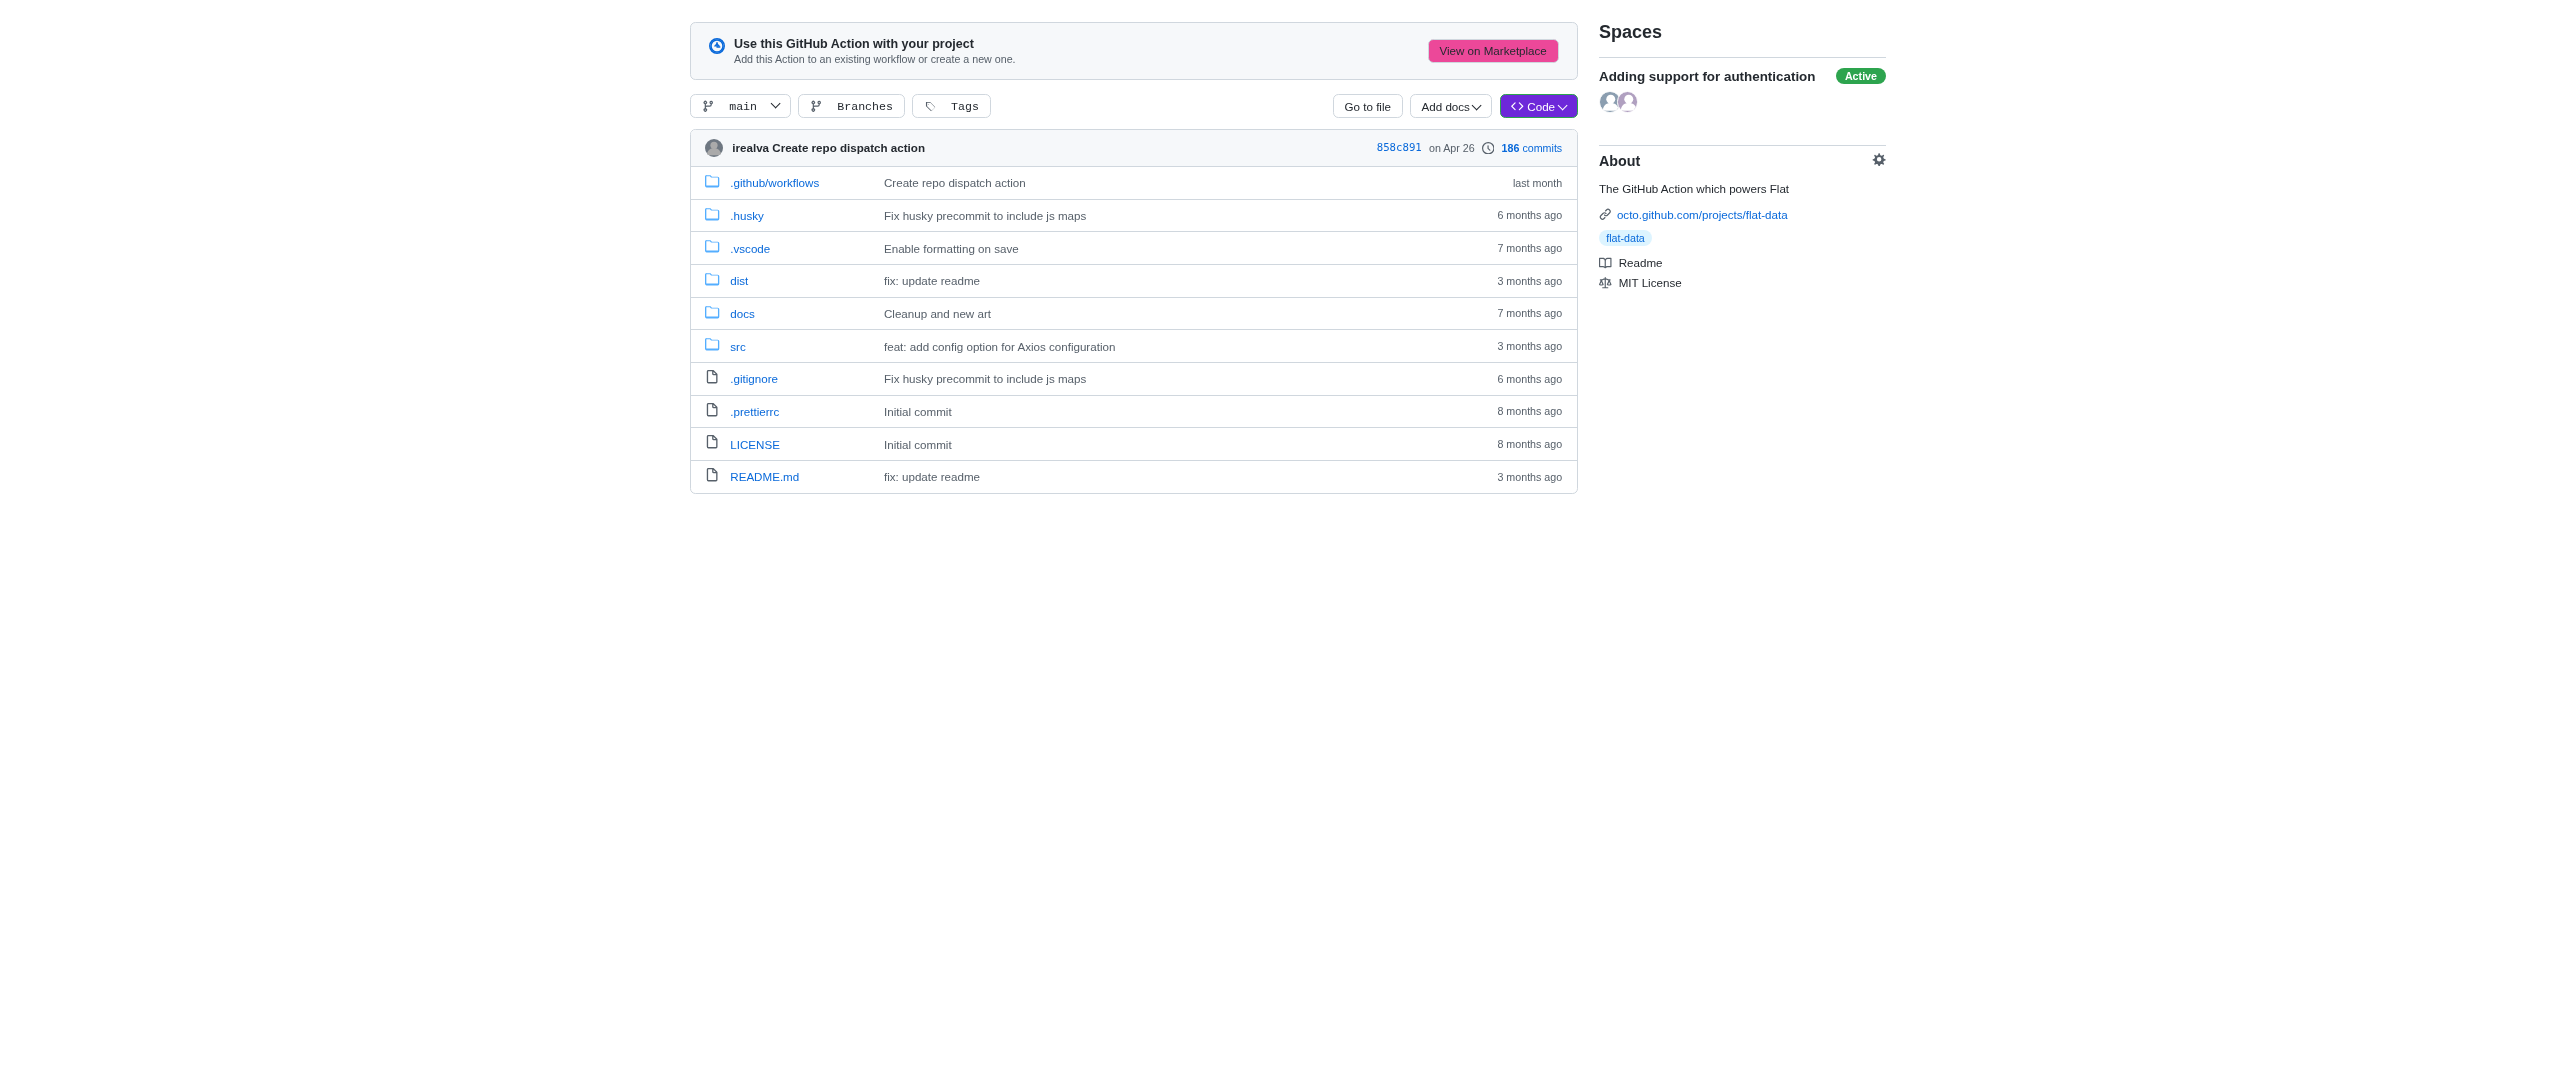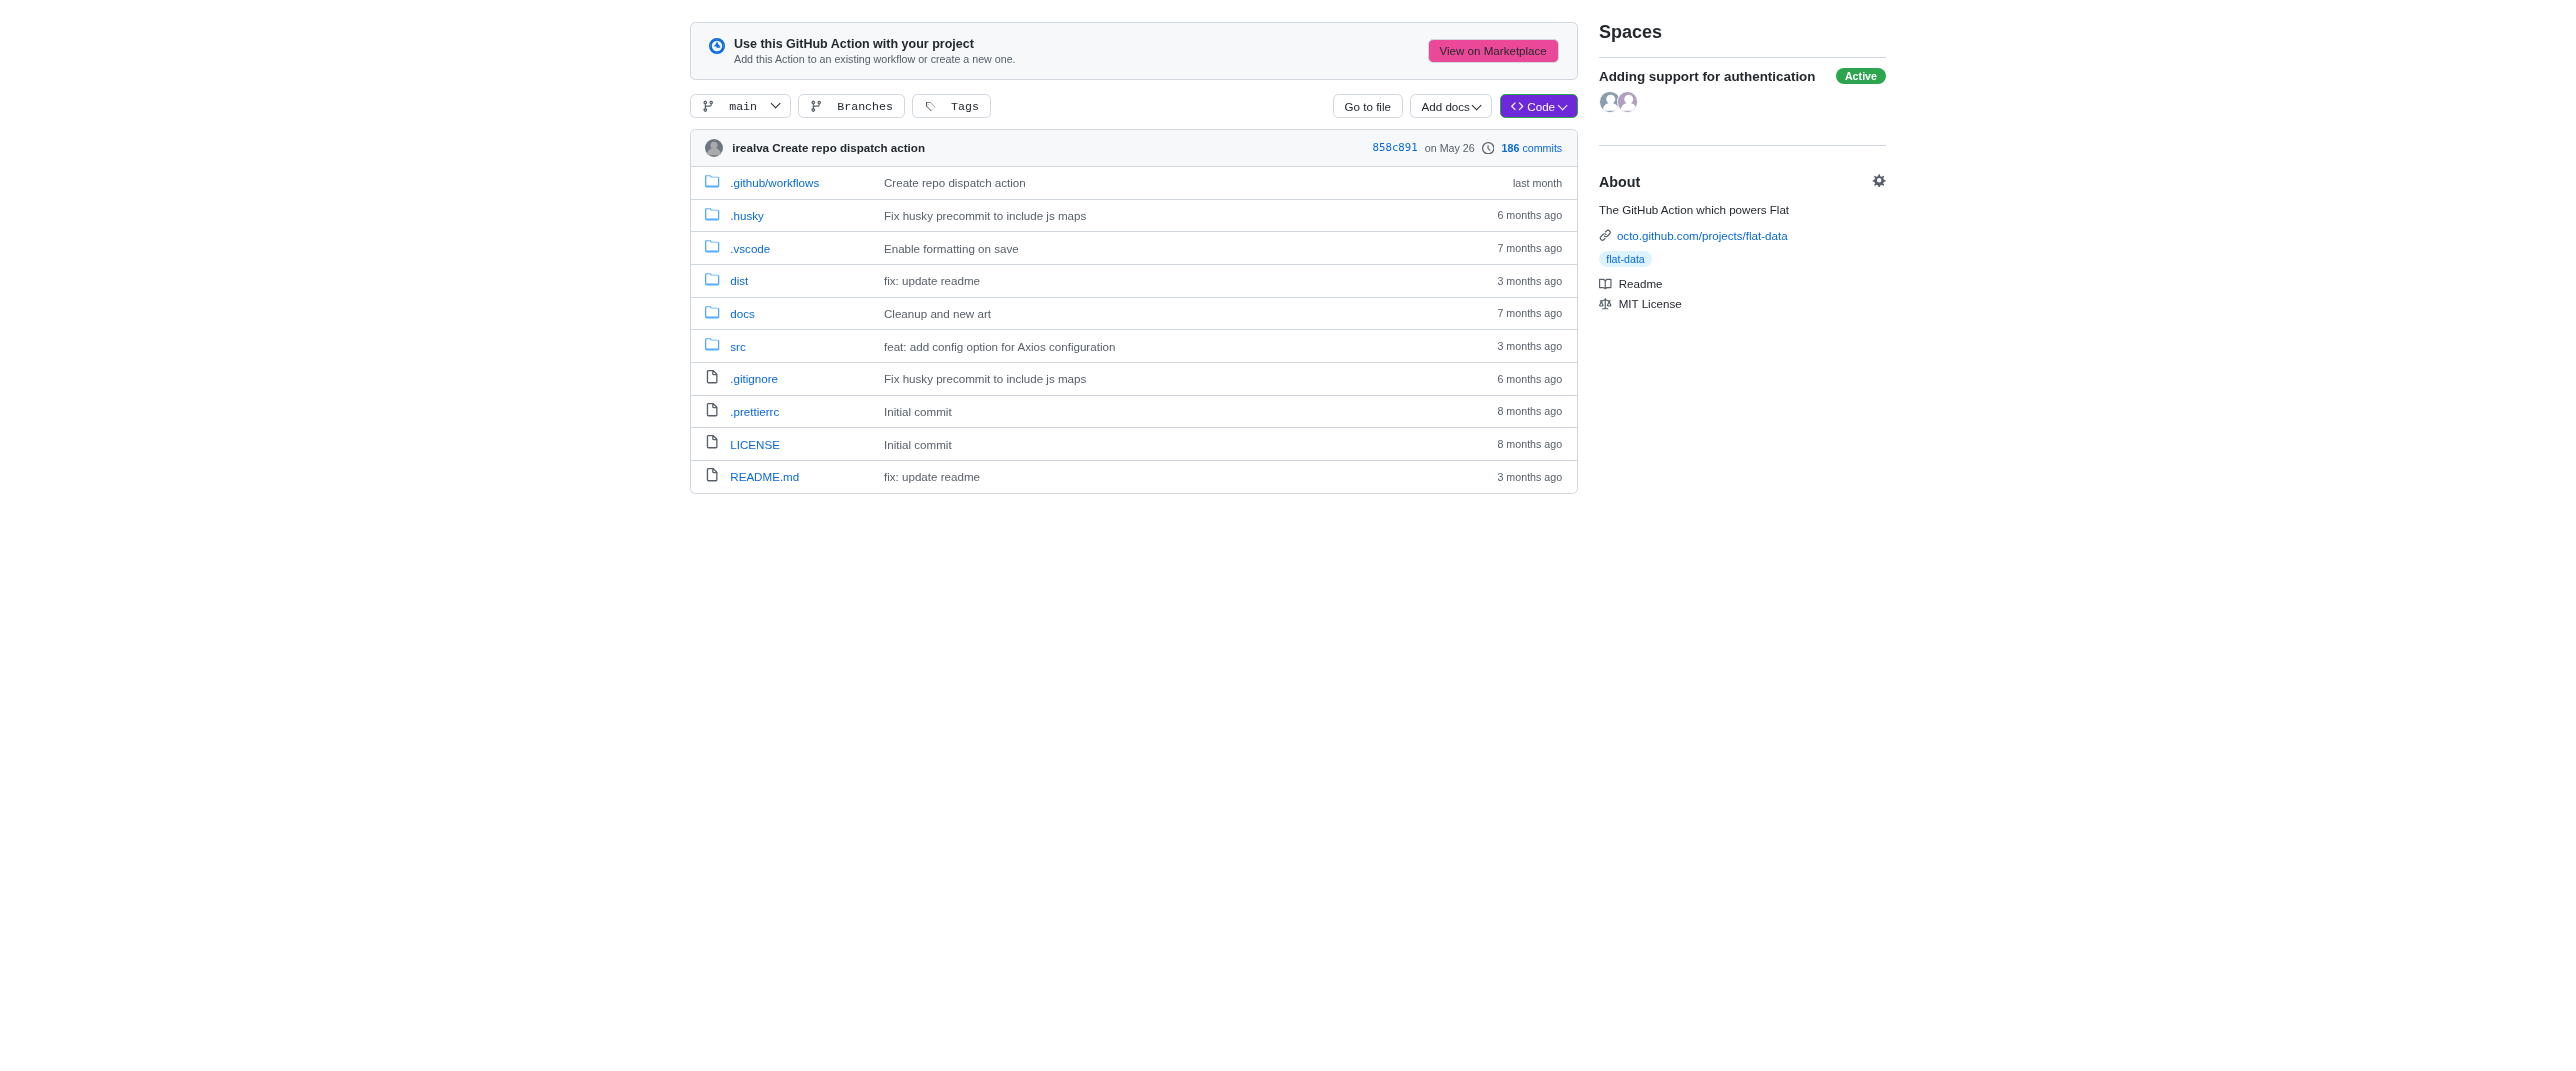--- a/index.html
+++ b/index.html
@@ -242,21 +242,21 @@
       height: 21.5px;
       border-radius: 50%;
       background: #6e7781;
       border: 1.8px solid #fff;
       margin-right: -3.6px;
       overflow: hidden;
     }
 
     
     .about-section {
-      padding-top: 27px;
+      padding-top: 6px;
       border-top: 0.9px solid #d0d7de;
     }
     .about-header {
       display: flex;
       align-items: center;
       justify-content: space-between;
       margin-bottom: 10.7px;
     }
     .about-title {
       font-size: 14.3px;
@@ -451,21 +451,21 @@
               <path d="M2 18c0-4.4 3.6-8 8-8s8 3.6 8 8"></path>
             </svg>
         </div>
         <span class="commit-message">
           <span style="cursor:pointer;color:#24292f;">irealva</span>
           <span style="font-weight:400;"> </span>
           <span style="cursor:pointer;">Create repo dispatch action</span>
         </span>
         <div class="commit-meta">
           <span class="commit-hash">858c891</span>
-          <span>on May 26</span>
+          <span>on Apr 26</span>
           <svg width="12.5" height="12.5" viewBox="0 0 16 16" fill="#57606a">
             <path fill-rule="evenodd" d="M1.5 8a6.5 6.5 0 1113 0 6.5 6.5 0 01-13 0zM8 0a8 8 0 100 16A8 8 0 008 0zm.5 4.75a.75.75 0 00-1.5 0v3.5c0 .199.079.39.22.53l2.25 2.25a.75.75 0 101.06-1.06L8.5 7.939V4.75z"></path>
           </svg>
           <span style="color:#0969da;cursor:pointer;">
             <strong>186</strong>
             <span> commits</span>
           </span>
         </div>
       </div>
 

